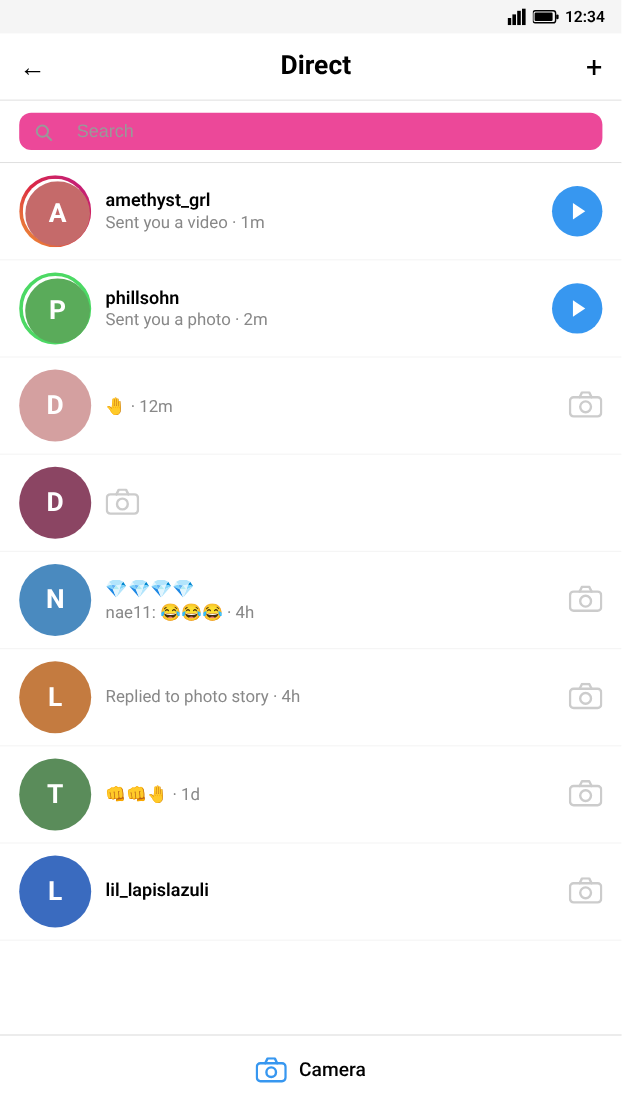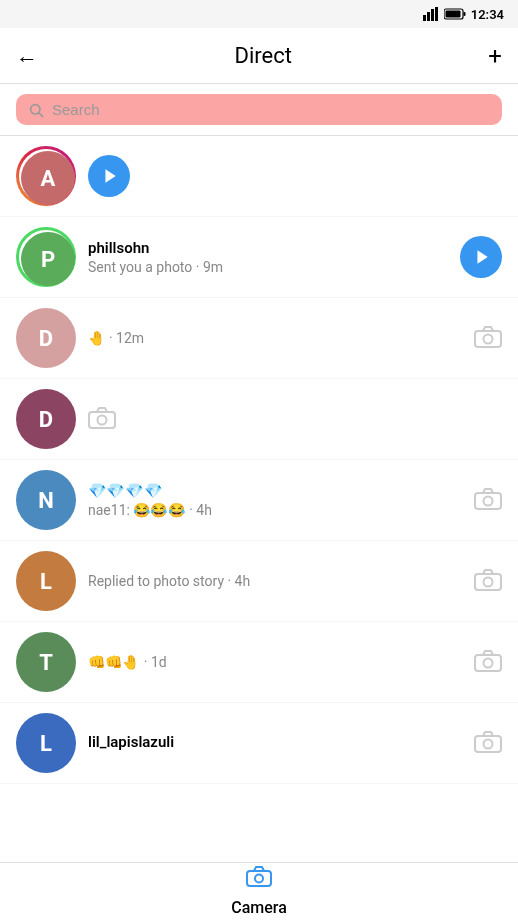--- a/index.html
+++ b/index.html
@@ -37,47 +37,47 @@
       background: #fff;
       height: 56px;
       display: flex;
       align-items: center;
       justify-content: space-between;
       padding: 0 16px;
       border-bottom: 1px solid #e0e0e0;
     }
     .nav-title {
       font-size: 22px;
-      font-weight: 400;
+      font-weight: 700;
       color: #000;
     }
     .nav-back {
       font-size: 22px;
       cursor: pointer;
       color: #000;
     }
     .nav-add {
       font-size: 24px;
       cursor: pointer;
       color: #000;
     }
 
     
     .search-bar {
       background: #fff;
       padding: 10px 16px;
       border-bottom: 1px solid #e0e0e0;
     }
     .search-input-wrapper {
-      background: #fca5a5;
+      background: #ec4899;
       border-radius: 10px;
       display: flex;
       align-items: center;
       padding: 7px 12px;
-      gap: 8px;
+      gap: 20px;
     }
     .search-icon-svg {
       color: #999;
       flex-shrink: 0;
     }
     .search-input {
       background: transparent;
       border: none;
       outline: none;
       font-size: 15px;
@@ -167,21 +167,20 @@
       bottom: 0;
       width: 518px;
       background: #fff;
       border-top: 1px solid #e0e0e0;
       height: 58px;
       display: flex;
       align-items: center;
       justify-content: center;
       gap: 10px;
       cursor: pointer;
-      flex-direction: column;
     }
     .bottom-bar-label {
       font-size: 16px;
       font-weight: 500;
       color: #000;
     }
     .bottom-camera-icon {
       color: #3797f0;
     }
   </style>
@@ -221,35 +220,39 @@
     </svg>
     <input class="search-input" type="text" placeholder="Search" style="">
   </div>
 </div>
 
 <div class="message-list" id="message-list">
 <div class="message-item">
       <div class="avatar-wrapper" style="background: linear-gradient(white, white) padding-box padding-box, linear-gradient(45deg, rgb(240, 148, 51), rgb(230, 104, 60), rgb(220, 39, 67), rgb(204, 35, 102), rgb(188, 24, 136)) border-box border-box; border: 3px solid transparent; border-radius: 50%; padding: 2px; width: 60px; height: 60px;">
         <div class="avatar-circle" style="background: rgb(197, 106, 106); border: 3px solid transparent; width: 54px; height: 54px;">A</div>
       </div>
+      <div class="message-content">
+        <div class="message-username">amethyst_grl</div>
+        <div class="message-preview">Sent you a video · 1m</div>
+      </div>
       <div class="message-action">
         <div class="play-btn">
           <svg viewBox="0 0 12 14" fill="white">
             <polygon points="2,1 11,7 2,13"></polygon>
           </svg>
         </div>
       </div>
     </div>
     <div class="message-item">
       <div class="avatar-wrapper" style="border: 3px solid rgb(76, 217, 100); border-radius: 50%; padding: 2px; width: 60px; height: 60px;">
         <div class="avatar-circle" style="background: rgb(90, 171, 90); width: 54px; height: 54px;">P</div>
       </div>
       <div class="message-content">
         <div class="message-username">phillsohn</div>
-        <div class="message-preview">Sent you a photo · 9m</div>
+        <div class="message-preview">Sent you a photo · 2m</div>
       </div>
       <div class="message-action">
         <div class="play-btn">
           <svg viewBox="0 0 12 14" fill="white">
             <polygon points="2,1 11,7 2,13"></polygon>
           </svg>
         </div>
       </div>
     </div>
     <div class="message-item">

